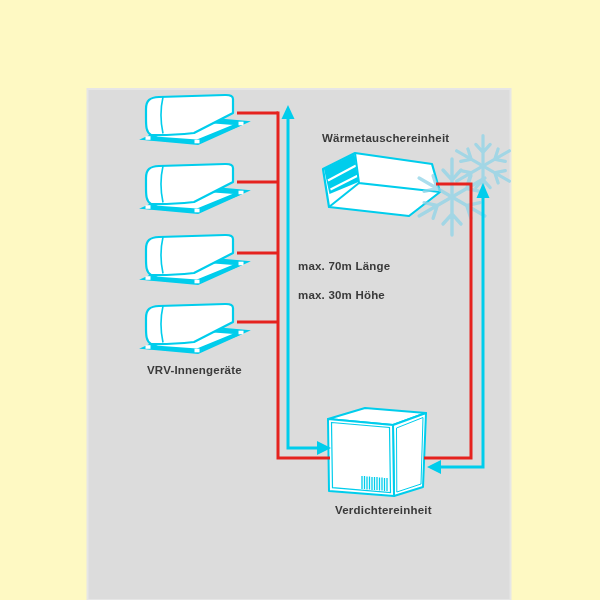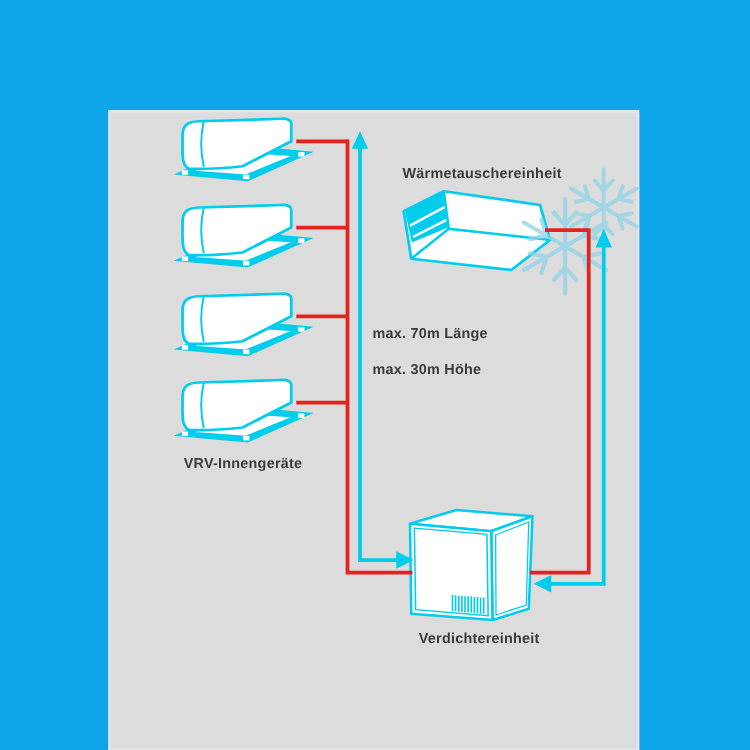--- a/index.html
+++ b/index.html
@@ -1,16 +1,16 @@
 <!DOCTYPE html>
 <html><head>
 <meta charset="utf-8">
 <style>
   html,body{margin:0;padding:0;background:#ffffff;}
-  .stage{position:relative;width:600px;height:600px;background:#0ea5e9;overflow:hidden;
+  .stage{position:relative;width:600px;height:600px;background:#fef9c3;overflow:hidden;
          font-family:"Liberation Sans",sans-serif;}
   svg{display:block;}
   .lbl{font-family:"Liberation Sans",sans-serif;font-size:11.5px;font-weight:bold;
        fill:#3a3a3a;letter-spacing:.2px;}
 </style>
 </head>
 <body>
 
 <div class="stage">
 <svg width="600" height="600" viewBox="0 0 600 600">

